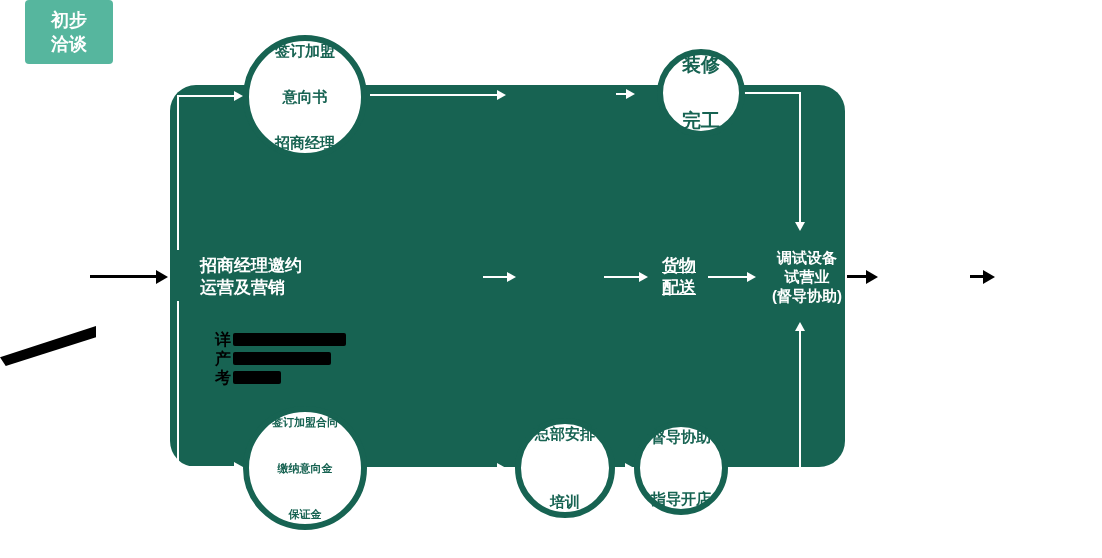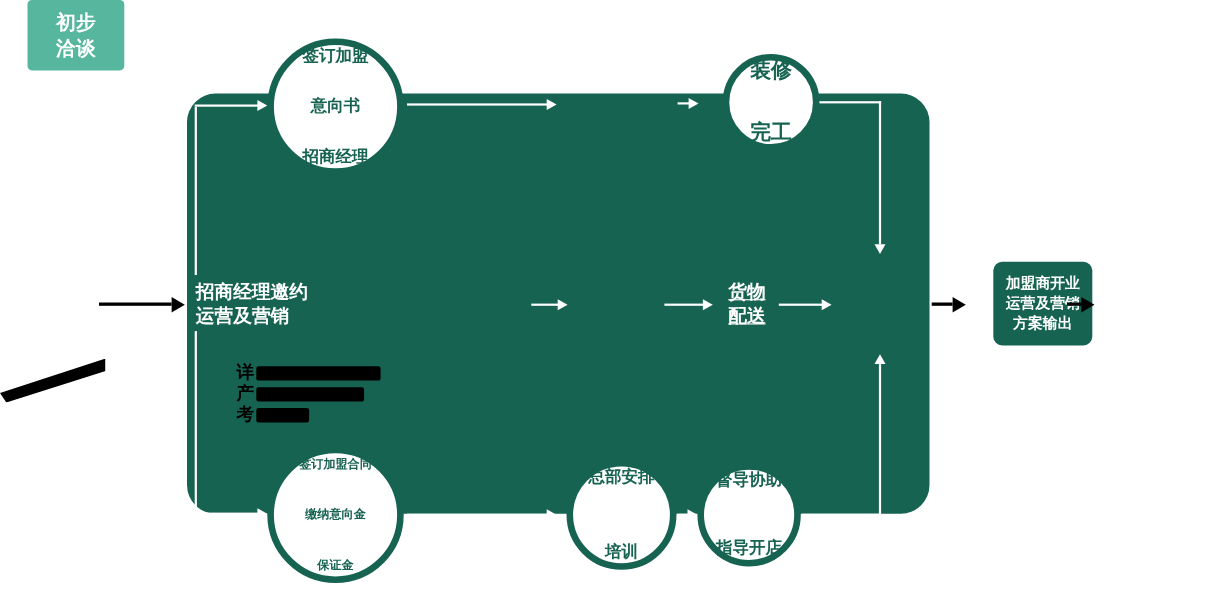--- a/index.html
+++ b/index.html
@@ -12,21 +12,21 @@
        text-align:center;color:#fff;font-weight:bold;margin-left:25px;}
   .box.teal{background:var(--teal,#56b69e);border-radius:4px;}
   .box.green{background:var(--dark,#176352);border-radius:8px;}
   .panel{position:absolute;background:var(--dark,#176352);border-radius:26px;}
   
   .circle{position:absolute;background:#fff;border:6px solid var(--dark,#176352);border-radius:50%;
           display:flex;flex-direction:column;align-items:center;justify-content:space-between;text-align:center;
           color:var(--dark,#176352);font-weight:bold;box-sizing:border-box;}
   
   .ptxt{position:absolute;color:#fff;font-weight:bold;text-align:center;line-height:22px;font-size:17px;}
-  .ptxt.left{text-align:left;}
+  .ptxt.left{text-align:left;margin-left:22px;}
   
   .hl{position:absolute;height:2px;background:#fff;}
   .vl{position:absolute;width:2px;background:#fff;}
   .hl.blk{background:#000;height:3px;}
   .ar{position:absolute;width:0;height:0;}
   .ar.r{border-top:5px solid transparent;border-bottom:5px solid transparent;border-left:9px solid #fff;}
   .ar.d{border-left:5px solid transparent;border-right:5px solid transparent;border-top:9px solid #fff;}
   .ar.u{border-left:5px solid transparent;border-right:5px solid transparent;border-bottom:9px solid #fff;}
   .ar.blk-r{border-top:7px solid transparent;border-bottom:7px solid transparent;border-left:12px solid #000;}
   
@@ -52,20 +52,25 @@
 
   <div class="panel" style="left:170px;top:85px;width:675px;height:382px;"></div>
 
   <div class="ptxt left" style="left:178px;top:255px;">
     <div>招商经理邀约</div>
     <div>运营及营销</div>
   </div>
   <div class="ptxt" style="left:656px;top:255px;width:46px;text-decoration:underline;">
     <div>货物</div>
     <div>配送</div>
+  </div>
+  <div class="ptxt" style="left:761px;top:248px;width:92px;font-size:15px;line-height:19px;">
+    <div>调试设备</div>
+    <div>试营业</div>
+    <div>(督导协助)</div>
   </div>
 
   <div class="redacted" style="left:215px;top:330px;">
     <div class="row">
       <span>详</span>
       <span class="bar" style="width:113px;"></span>
     </div>
     <div class="row">
       <span>产</span>
       <span class="bar" style="width:98px;"></span>
@@ -137,23 +142,18 @@
   </div>
 
   <div class="circle" style="left:634px;top:421px;width:94px;height:94px;font-size:15px;line-height:20px;">
     <div>督导协助</div>
     <div>指导开店</div>
   </div>
 
   <div class="hl blk" style="left:847px;top:275px;width:19px;"></div>
   <div class="ar blk-r" style="left:866px;top:270px;"></div>
 
-  <div class="box green" style="left:878px;top:238px;width:90px;height:76px;font-size:13.5px;line-height:18px;">
-    <div>加盟商开业</div>
-    <div>运营及营销</div>
-    <div>方案输出</div>
-  </div>
 
   <div class="hl blk" style="left:970px;top:275px;width:13px;"></div>
   <div class="ar blk-r" style="left:983px;top:270px;"></div>
 
 
 </div>
 
 </body></html>

